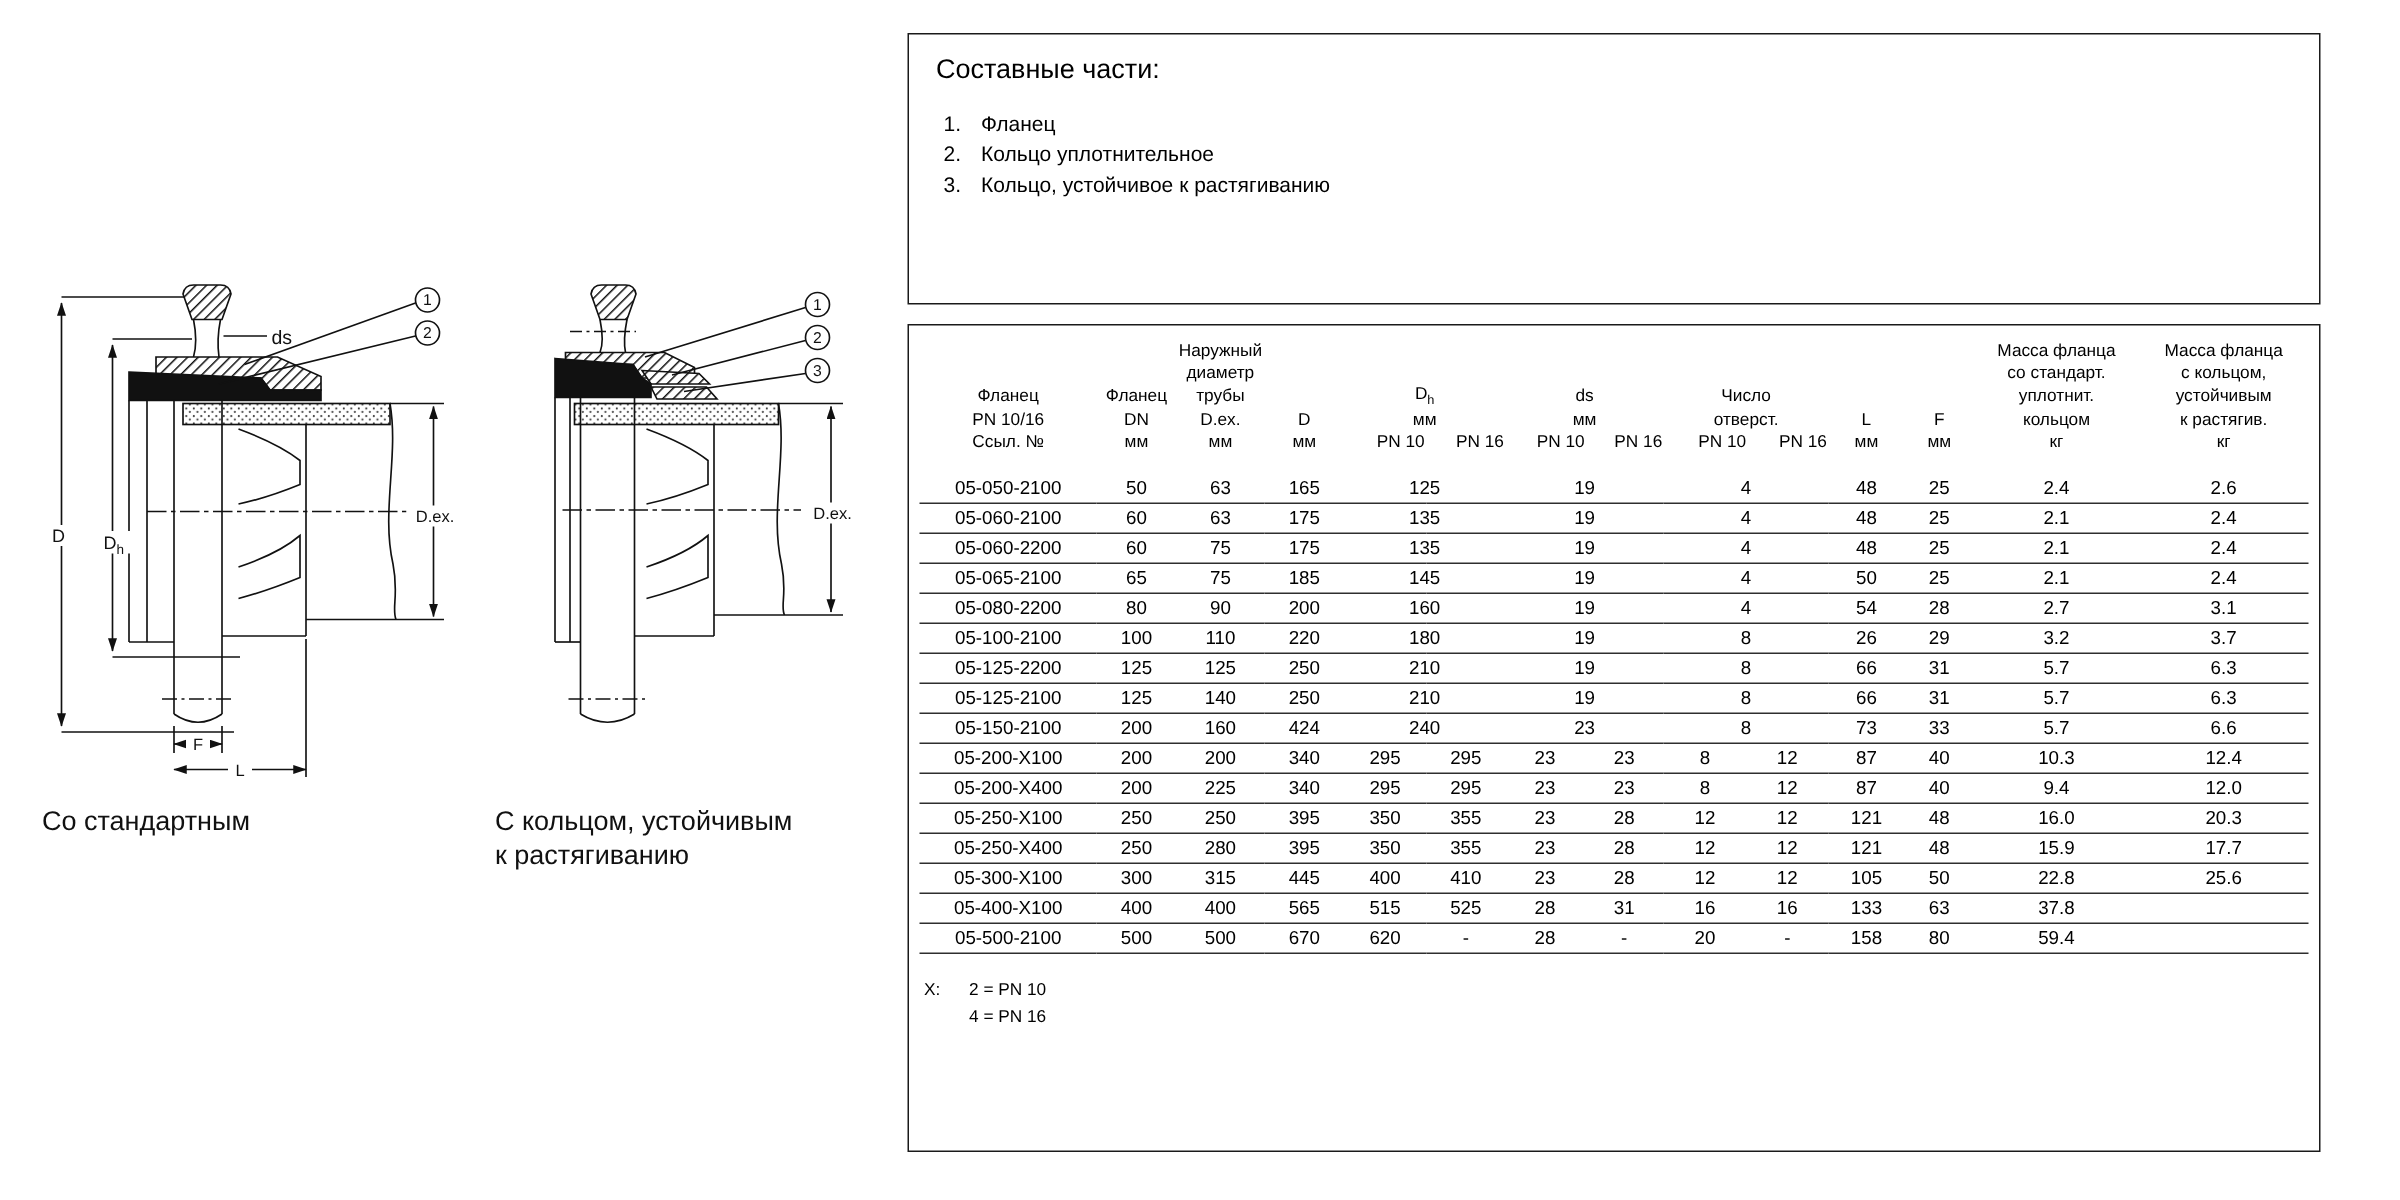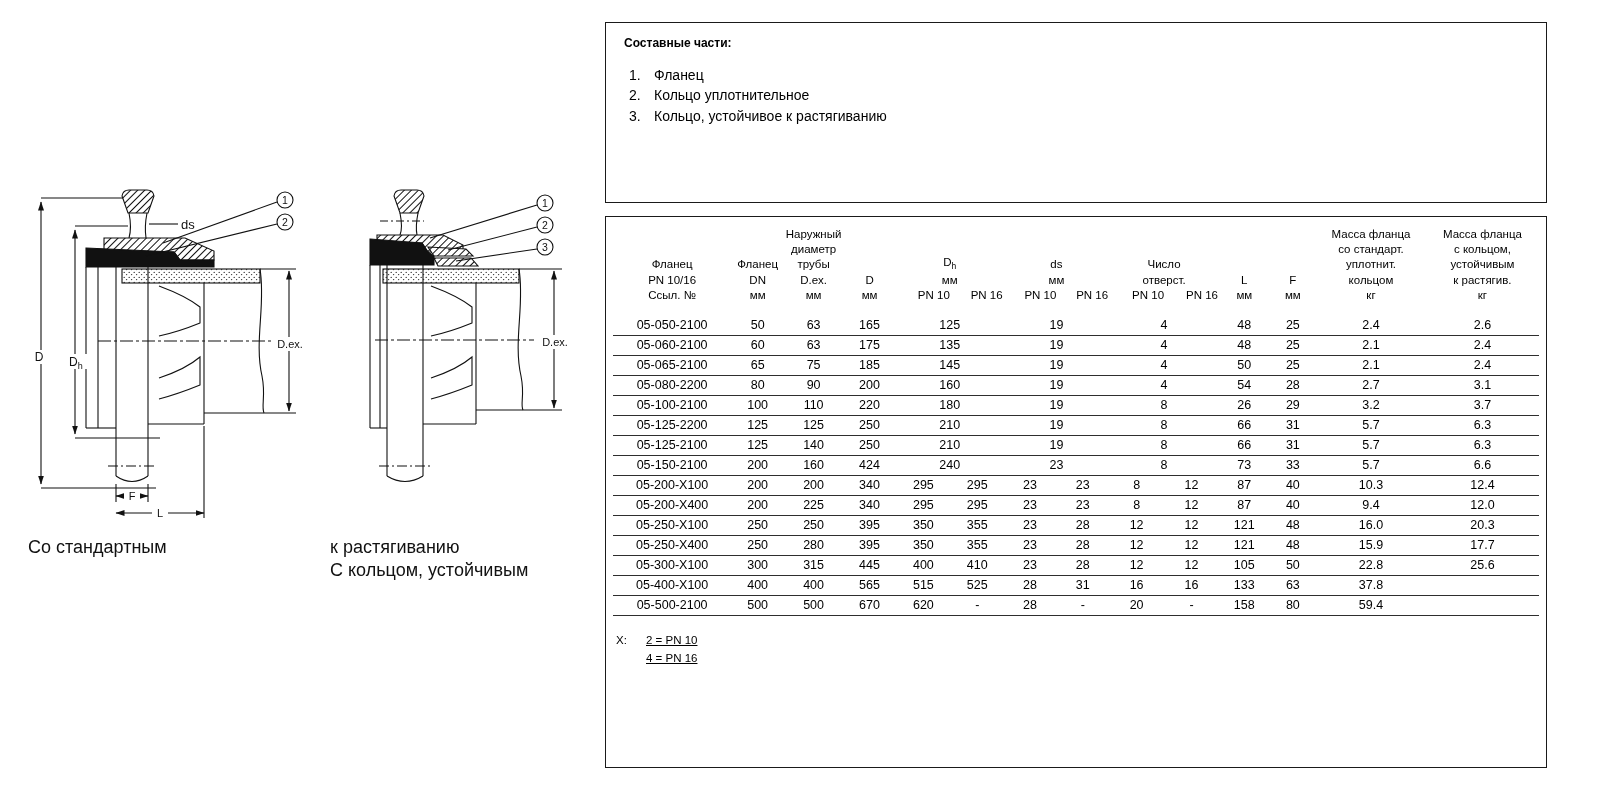--- a/index.html
+++ b/index.html
@@ -1,37 +1,37 @@
 <!DOCTYPE html>
 <html><head>
 <meta charset="utf-8">
 <style>
   html,body{margin:0;padding:0;background:#fff;}
   .canvas{position:relative;width:1600px;height:800px;background:#ffffff;overflow:hidden;
           font-family:"Liberation Sans",sans-serif;color:#000;}
   .box{position:absolute;border:1.6px solid #1a1a1a;background:#fff;box-sizing:border-box;}
   
   #parts-box{left:605px;top:22px;width:942px;height:181px;padding:13px 18px;}
-  .parts-title{font-size:12px;font-weight:bold;}
+  .parts-title{font-size:18px;font-weight:normal;}
   .parts-items{margin-top:15px;margin-left:5px;}
   .parts-item{display:flex;font-size:14px;line-height:1.45;}
   .parts-item .num{width:25px;flex:0 0 25px;}
   
   #table-box{left:605px;top:216px;width:942px;height:552px;padding:8px 7px 0 7px;}
   table{width:100%;border-collapse:collapse;table-layout:fixed;}
   thead th{font-size:11.5px;font-weight:normal;text-align:center;vertical-align:bottom;
            padding:2px 1px 13px 1px;line-height:1.32;}
   thead th sub{font-size:8.5px;}
   .pnrow{display:flex;}
   .pnrow span{flex:1;text-align:right;}
   tbody td{font-size:12.5px;text-align:center;line-height:15px;padding:2px 0 2px 0;
            border-bottom:1.5px solid #2e2e2e;}
   .footnote{display:flex;font-size:11.5px;margin:16px 0 0 3px;line-height:1.55;}
   .footnote .fn-label{width:30px;flex:0 0 30px;}
-  .fn-lines span{display:block;text-decoration:underline;}
+  .fn-lines span{display:block;}
   
   .figure{position:absolute;}
   #fig1{left:28px;top:186px;width:292px;}
   #fig2{left:330px;top:186px;width:262px;}
   .figure svg{display:block;}
   .caption{font-size:18px;line-height:1.3;margin-top:12px;color:#111;}
 </style>
 </head>
 <body>
 
@@ -185,22 +185,22 @@
         <circle cx="215" cy="39" r="8" fill="#fff"></circle>
         <circle cx="215" cy="61" r="8" fill="#fff"></circle>
       </g>
       <rect x="204" y="149" width="40" height="14" fill="#fff"></rect>
       <text x="225" y="160" font-size="11" fill="#111" text-anchor="middle">D.ex.</text>
       <text x="215" y="20.5" font-size="10.5" fill="#111" text-anchor="middle">1</text>
       <text x="215" y="42.5" font-size="10.5" fill="#111" text-anchor="middle">2</text>
       <text x="215" y="64.5" font-size="10.5" fill="#111" text-anchor="middle">3</text>
     </svg>
     <div class="caption">
+      <div>С кольцом, устойчивым</div>
       <div>к растягиванию</div>
-      <div>С кольцом, устойчивым</div>
     </div>
   </div>
 
   <div class="box" id="parts-box">
     <div class="parts-title">Составные части:</div>
     <div class="parts-items">
         <div class="parts-item">
           <span class="num">1.</span>
           <span>Фланец</span>
         </div>
@@ -287,20 +287,33 @@
             <td>175</td>
             <td colspan="2">135</td>
             <td colspan="2">19</td>
             <td colspan="2">4</td>
             <td>48</td>
             <td>25</td>
             <td>2.1</td>
             <td>2.4</td>
           </tr>
           <tr>
+            <td>05-060-2200</td>
+            <td>60</td>
+            <td>75</td>
+            <td>175</td>
+            <td colspan="2">135</td>
+            <td colspan="2">19</td>
+            <td colspan="2">4</td>
+            <td>48</td>
+            <td>25</td>
+            <td>2.1</td>
+            <td>2.4</td>
+          </tr>
+          <tr>
             <td>05-065-2100</td>
             <td>65</td>
             <td>75</td>
             <td>185</td>
             <td colspan="2">145</td>
             <td colspan="2">19</td>
             <td colspan="2">4</td>
             <td>50</td>
             <td>25</td>
             <td>2.1</td>

